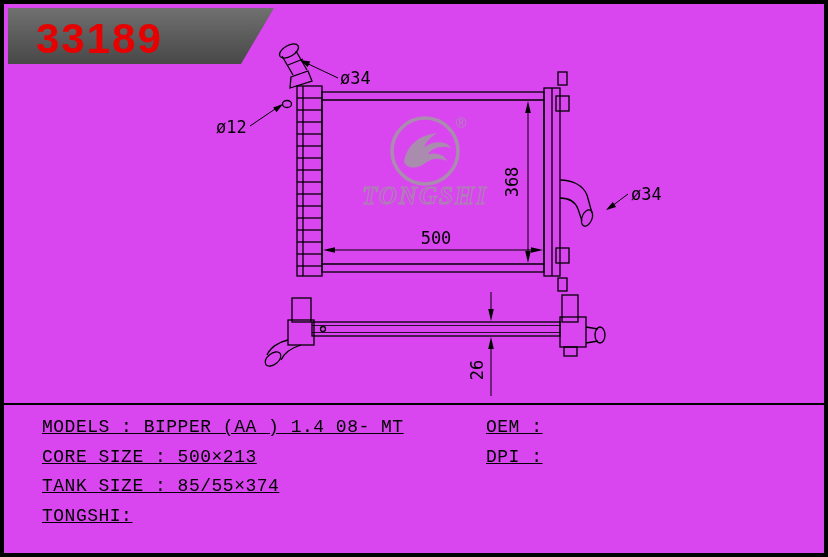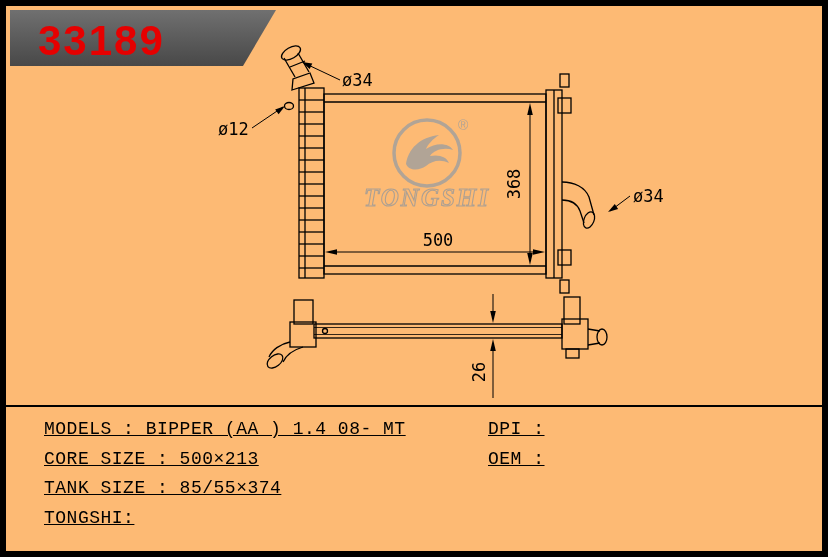--- a/index.html
+++ b/index.html
@@ -2,22 +2,22 @@
 <html><head>
 <meta charset="utf-8">
 <style>
   * { margin:0; padding:0; box-sizing:border-box; }
   html,body { background:#ffffff; }
   body { font-family:"Liberation Sans", sans-serif; }
 
   .page {
     position:relative;
     width:828px; height:557px;
-    background:#fdba74;
-    border:6px solid #000000;
+    background:#d946ef;
+    border:4px solid #000000;
     overflow:hidden;
   }
 
   .diagram-svg { position:absolute; top:0; left:0; display:block; }
 
   .divider {
     position:absolute; left:0; top:399px; width:100%;
     border-top:2px solid #000;
   }
 
@@ -183,18 +183,18 @@
   <div class="divider"></div>
 
   <div class="specs">
     <div class="col left">
       <div class="spec-line">MODELS : BIPPER (AA_) 1.4 08- MT</div>
       <div class="spec-line">CORE SIZE : 500×213</div>
       <div class="spec-line">TANK SIZE : 85/55×374</div>
       <div class="spec-line">TONGSHI:</div>
     </div>
     <div class="col right">
+      <div class="spec-line">OEM :</div>
       <div class="spec-line">DPI :</div>
-      <div class="spec-line">OEM :</div>
     </div>
   </div>
 
 </div>
 
 </body></html>

